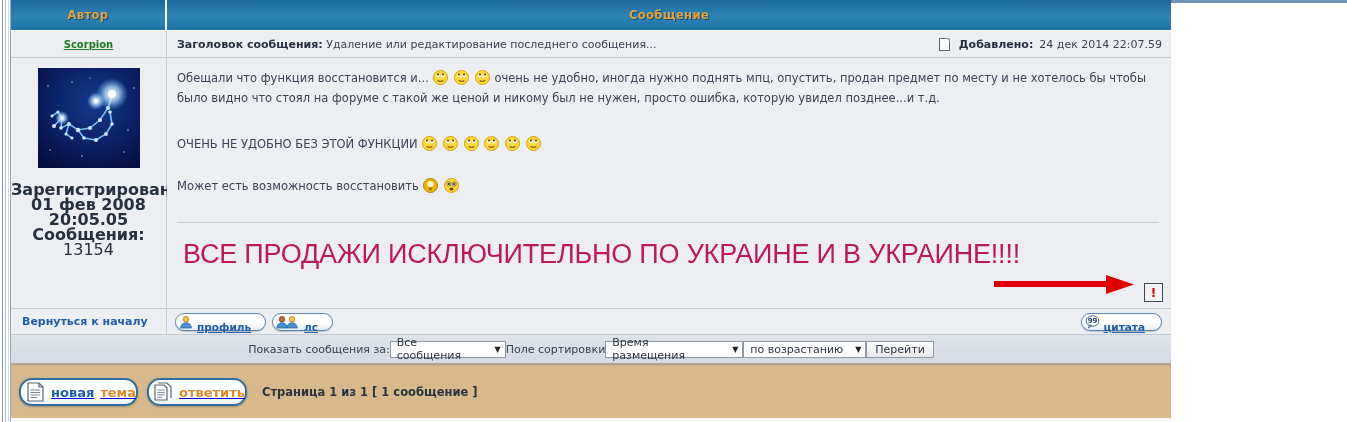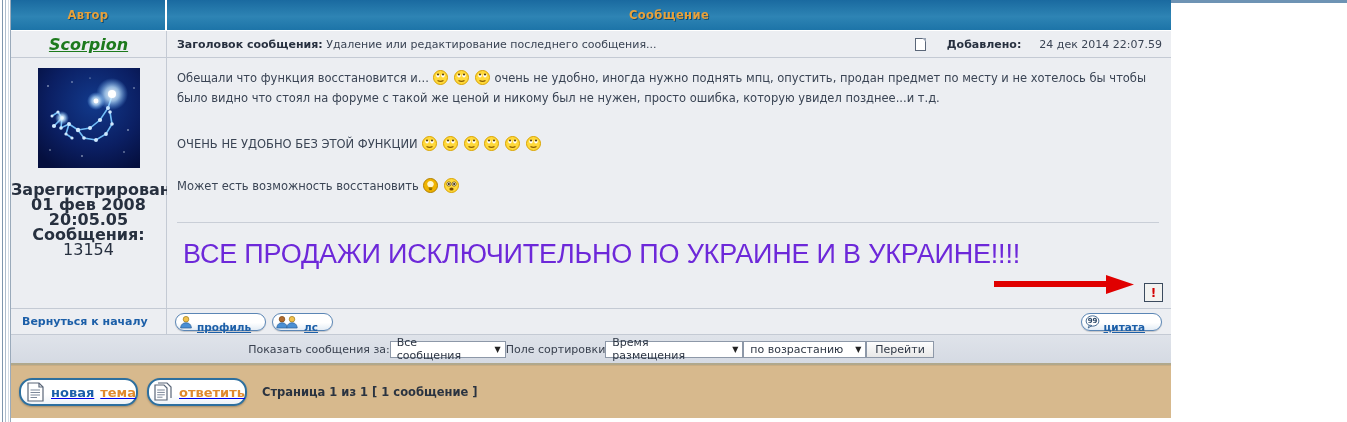--- a/index.html
+++ b/index.html
@@ -76,33 +76,32 @@
   }
   .subjrow .author-cell {
     width: 156px;
     display: flex; align-items: center; justify-content: center;
     border-right: 1px solid #c4cad4;
     box-sizing: border-box;
   }
   .author-name {
     color: #1d7a1d;
     font-weight: bold;
-    font-size: 16px;
-    font-style: italic;
+    font-size: 10px;
   }
   .subjrow .subj-cell {
     flex: 1;
     display: flex; align-items: center;
     justify-content: space-between;
     padding: 0 9px 0 10px;
     box-sizing: border-box;
   }
   .subj-text { font-size: 11px; color: #3a4454; }
   .subj-text b { color: #27303f; }
-  .posted-wrap { display: flex; align-items: center; gap: 18px; white-space: nowrap; }
+  .posted-wrap { display: flex; align-items: center; gap: 6px; white-space: nowrap; }
   .doc-icon {
     display:inline-block; width:9px; height:11px;
     background:#ffffff; border:1px solid #5a6678;
     position:relative; margin-right:3px;
   }
   .doc-icon:after{
     content:""; position:absolute; right:-1px; top:-1px;
     border-left:4px solid transparent; border-top:4px solid #9aa4b4;
   }
   .posted-label { font-weight: bold; color: #27303f; }
@@ -148,21 +147,21 @@
     margin: 26px 0 0 0;
     height: 1px;
     background: #c9ced7;
     width: 100%;
   }
   .signature {
     margin-top: 16px;
     font-family: "Liberation Sans", "DejaVu Sans", sans-serif;
     font-size: 27px;
     font-weight: 400;
-    color: #6d28d9;
+    color: #be185d;
     letter-spacing: -0.2px;
     padding-left: 6px;
     white-space: nowrap;
   }
 
   
   .report-area {
     position: absolute; right: 8px; bottom: 6px;
     display: flex; align-items: center;
   }

